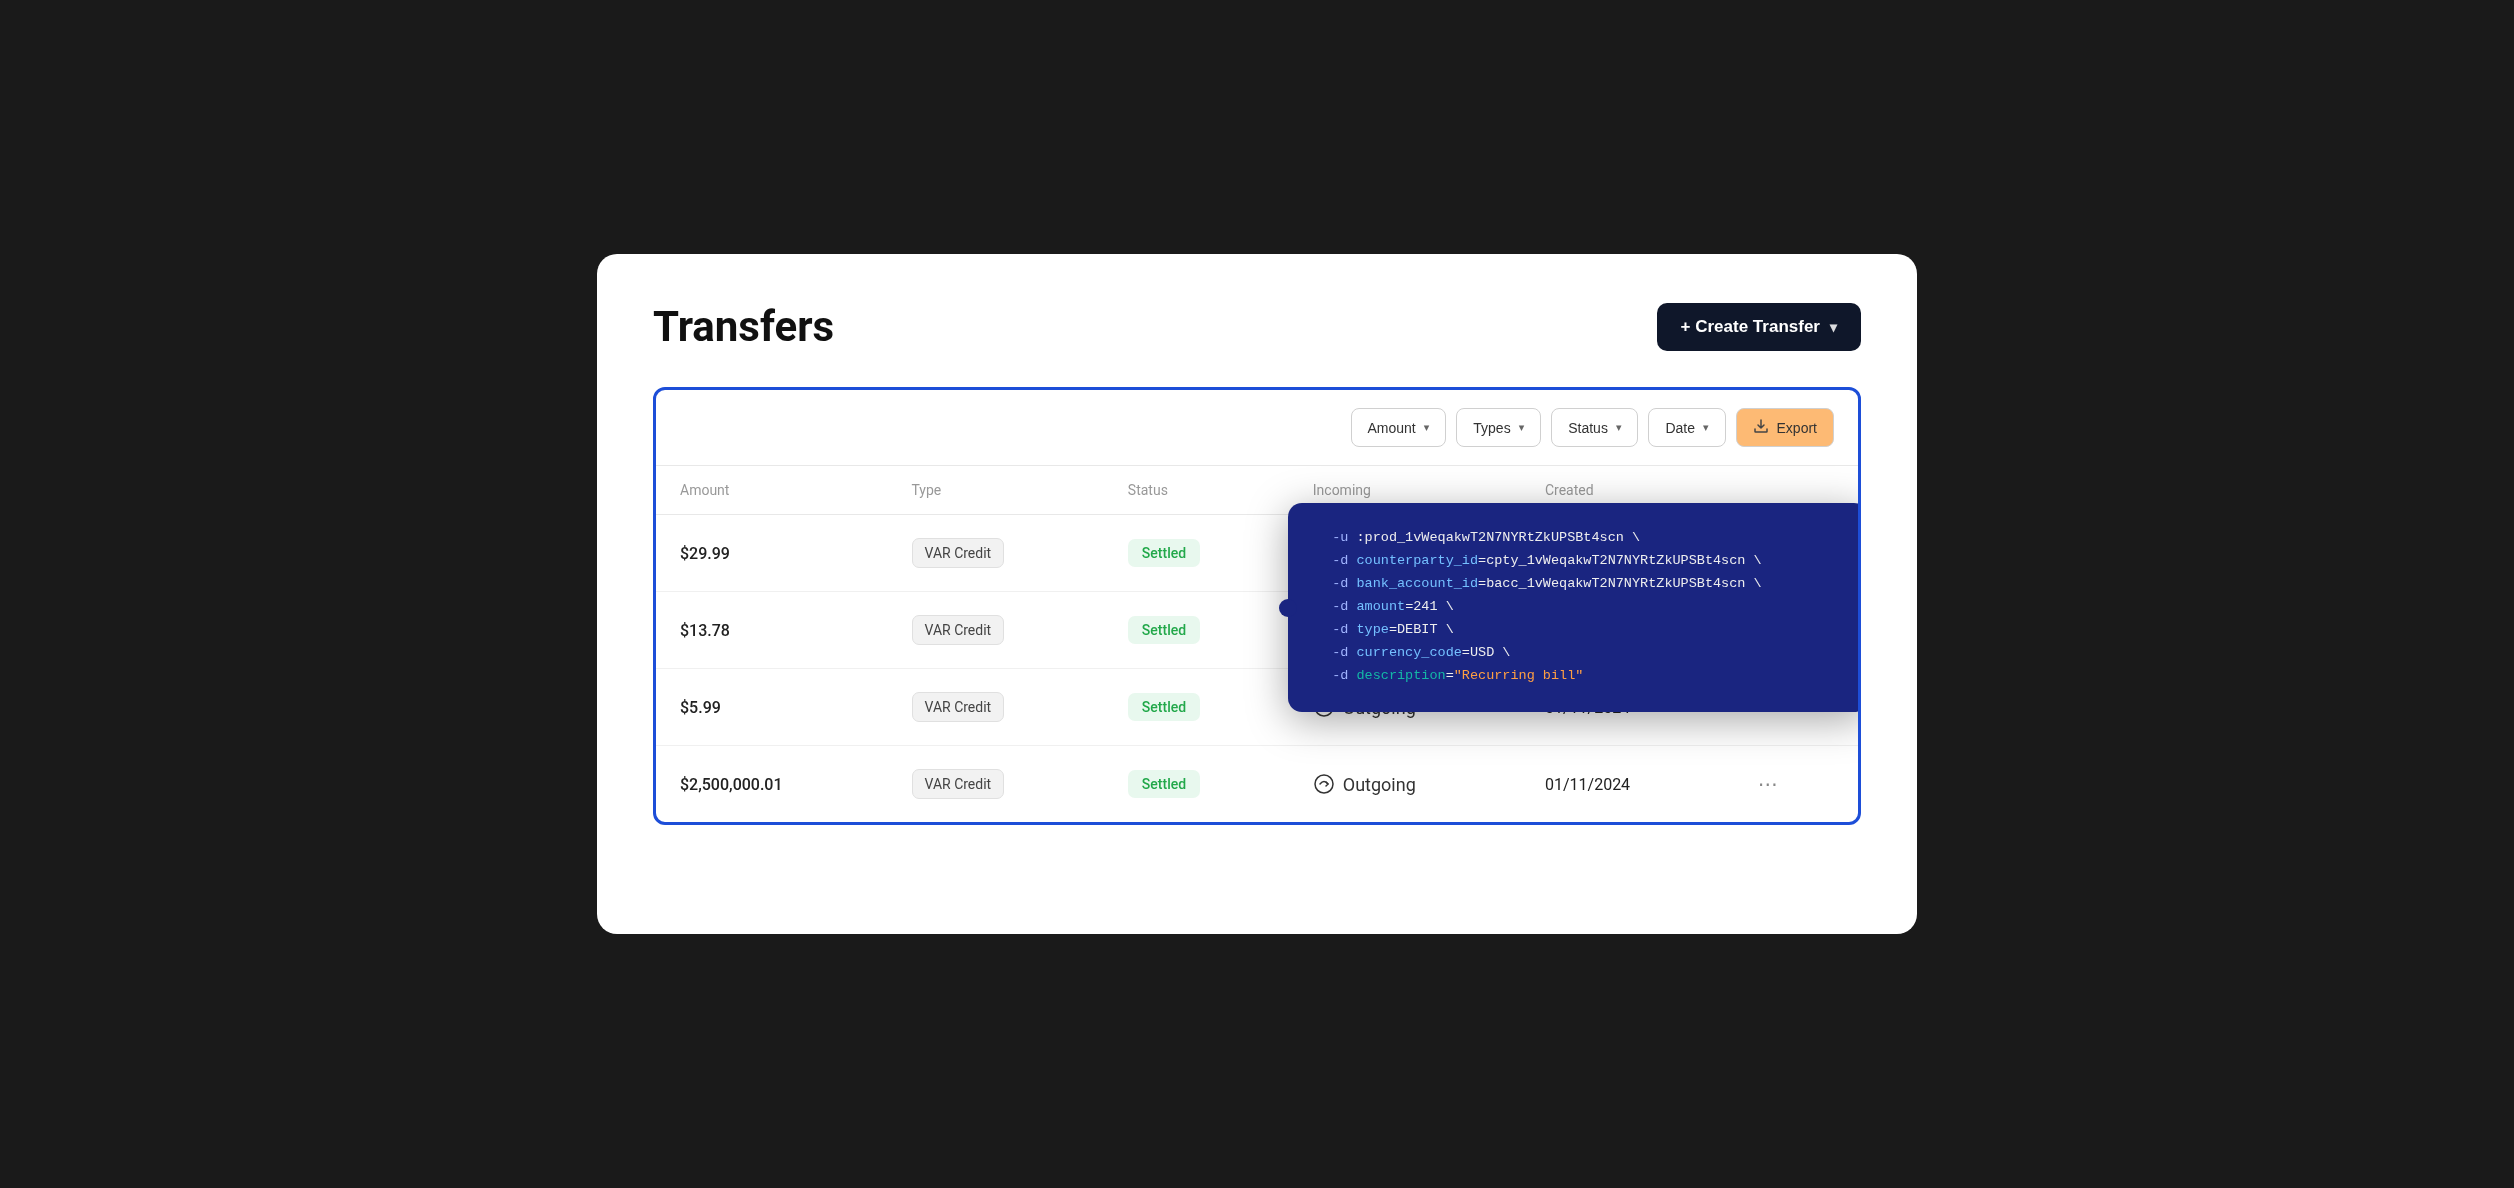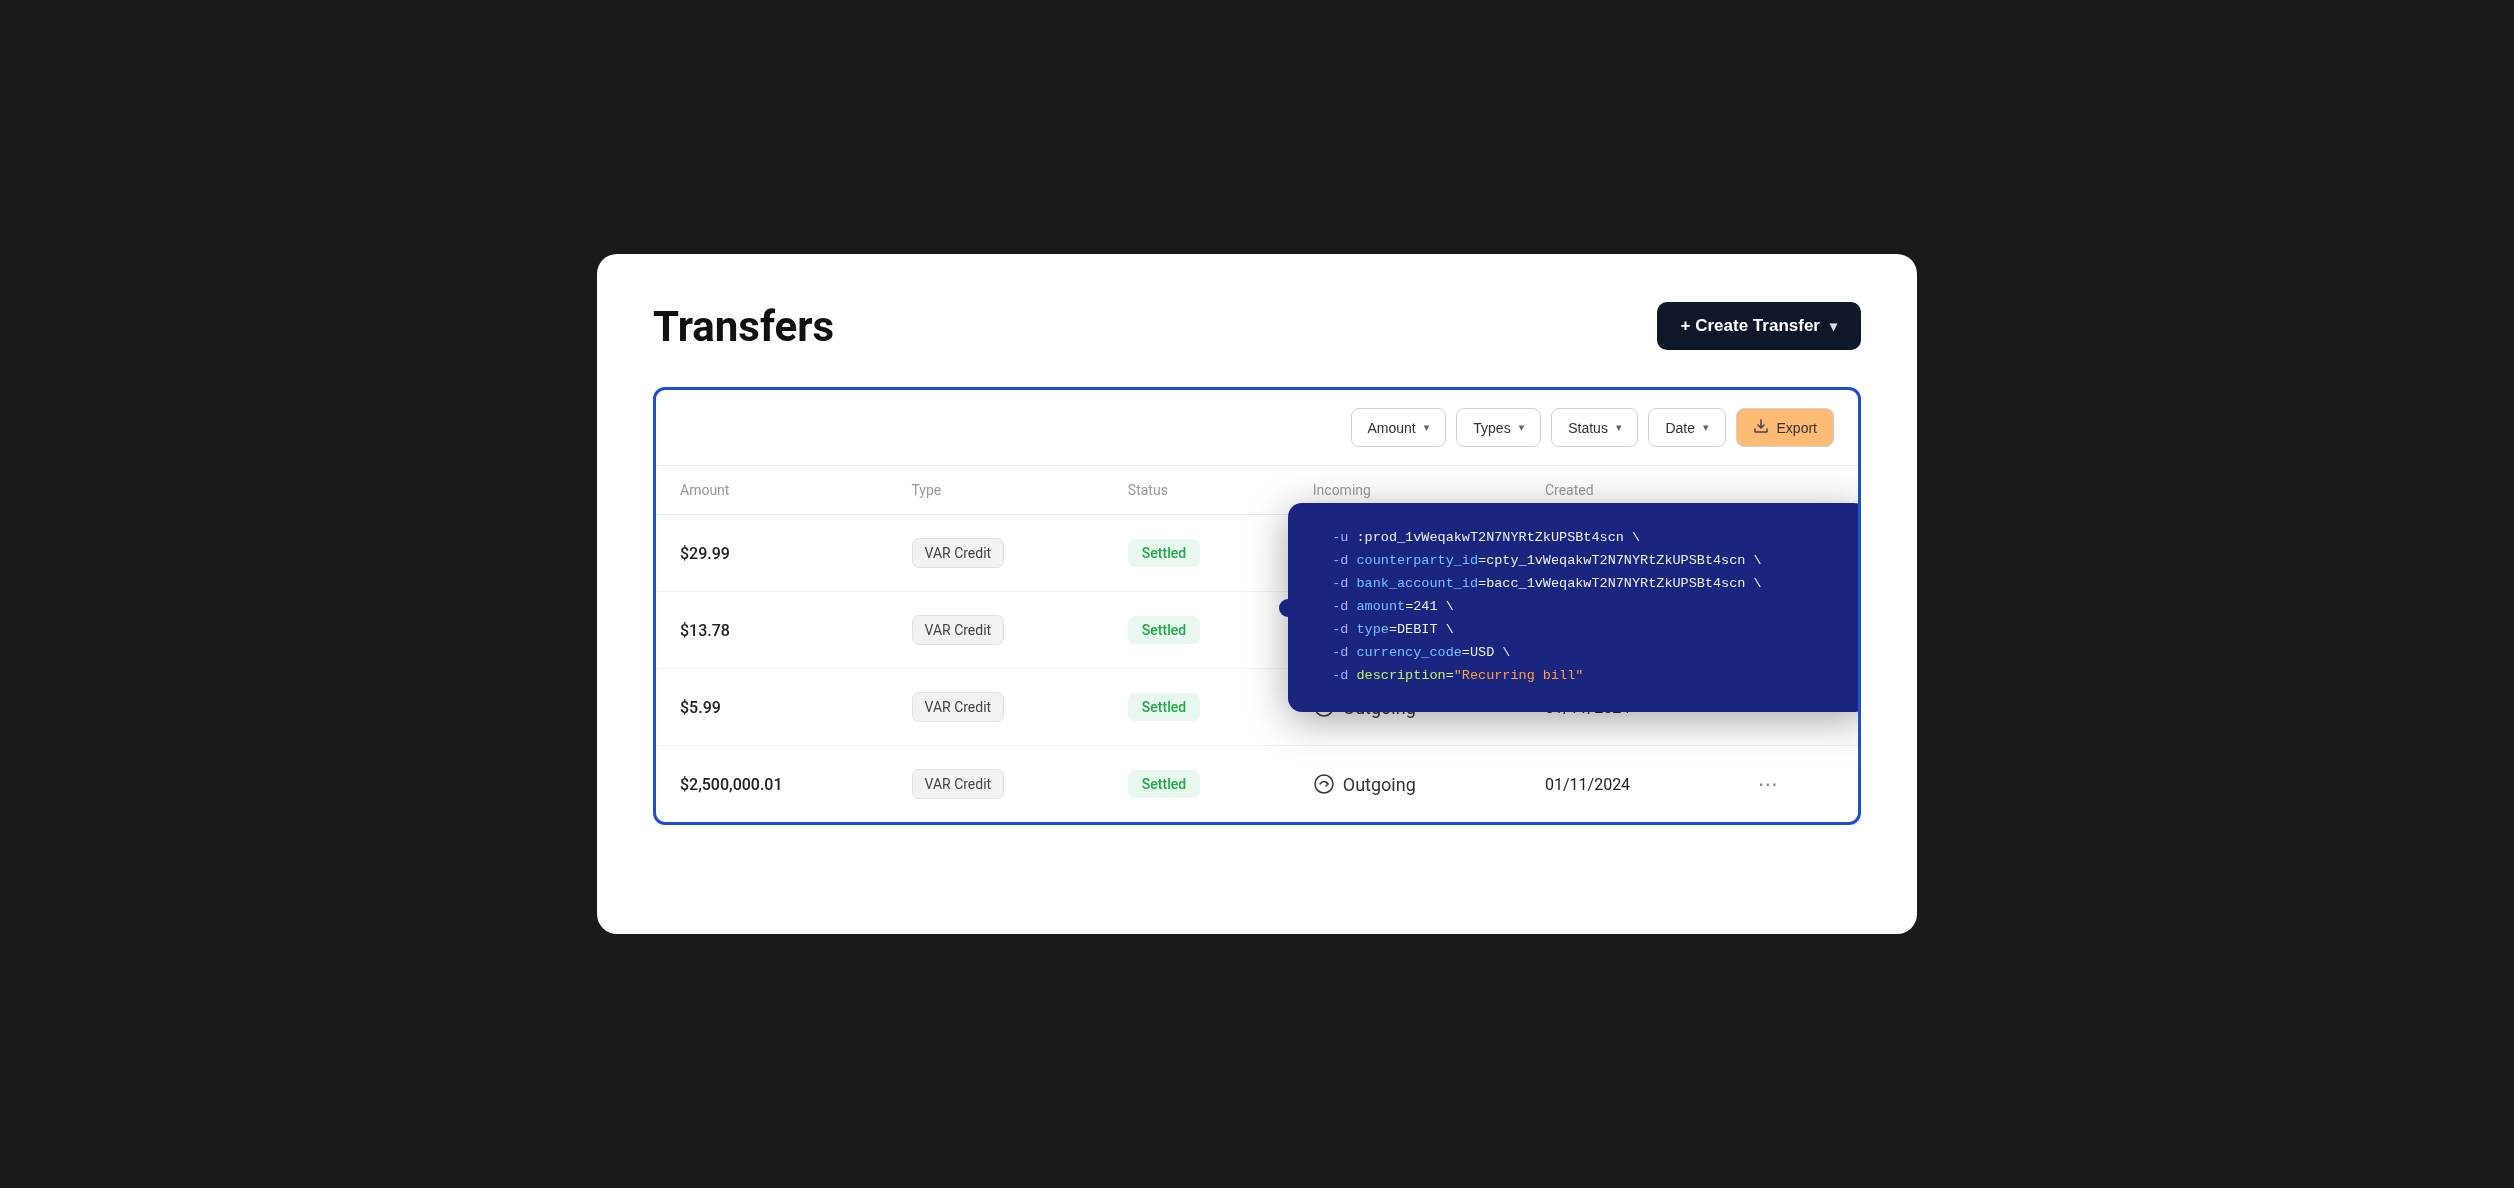--- a/index.html
+++ b/index.html
@@ -15,21 +15,21 @@
       background: #fff;
       border-radius: 20px;
       width: 1320px;
       min-height: 680px;
       padding: 48px 56px;
       position: relative;
     }
     .header {
       display: flex;
       justify-content: space-between;
-      align-items: flex-start;
+      align-items: center;
       margin-bottom: 36px;
     }
     .page-title {
       font-size: 42px;
       font-weight: 700;
       color: #111;
     }
     .create-transfer-btn {
       background: #0f172a;
       color: #fff;
@@ -343,17 +343,17 @@
 
     <div class="tooltip-wrapper" style="position:absolute; right: 0; bottom: 130px;">
       <div class="code-tooltip">
         <div class="connector-dot"></div>
         <span class="line"><span style="color:#a0b4ff">  -u </span><span style="color:#eee">:prod_1vWeqakwT2N7NYRtZkUPSBt4scn \</span></span>
         <span class="line"><span style="color:#a0b4ff">  -d </span><span style="color:#74c0ff">counterparty_id</span><span style="color:#eee">=cpty_1vWeqakwT2N7NYRtZkUPSBt4scn \</span></span>
         <span class="line"><span style="color:#a0b4ff">  -d </span><span style="color:#74c0ff">bank_account_id</span><span style="color:#eee">=bacc_1vWeqakwT2N7NYRtZkUPSBt4scn \</span></span>
         <span class="line"><span style="color:#a0b4ff">  -d </span><span style="color:#74c0ff">amount</span><span style="color:#eee">=241 \</span></span>
         <span class="line"><span style="color:#a0b4ff">  -d </span><span style="color:#74c0ff">type</span><span style="color:#eee">=DEBIT \</span></span>
         <span class="line"><span style="color:#a0b4ff">  -d </span><span style="color:#74c0ff">currency_code</span><span style="color:#eee">=USD \</span></span>
-        <span class="line"><span style="color:#a0b4ff">  -d </span><span style="color:#bef264">description</span><span style="color:#eee">=</span><span style="color:#ff9f43">"Recurring bill"</span></span>
+        <span class="line"><span style="color:#a0b4ff">  -d </span><span style="color:#14b8a6">description</span><span style="color:#eee">=</span><span style="color:#ff9f43">"Recurring bill"</span></span>
       </div>
     </div>
   </div>
 </div>
 
 </body></html>

